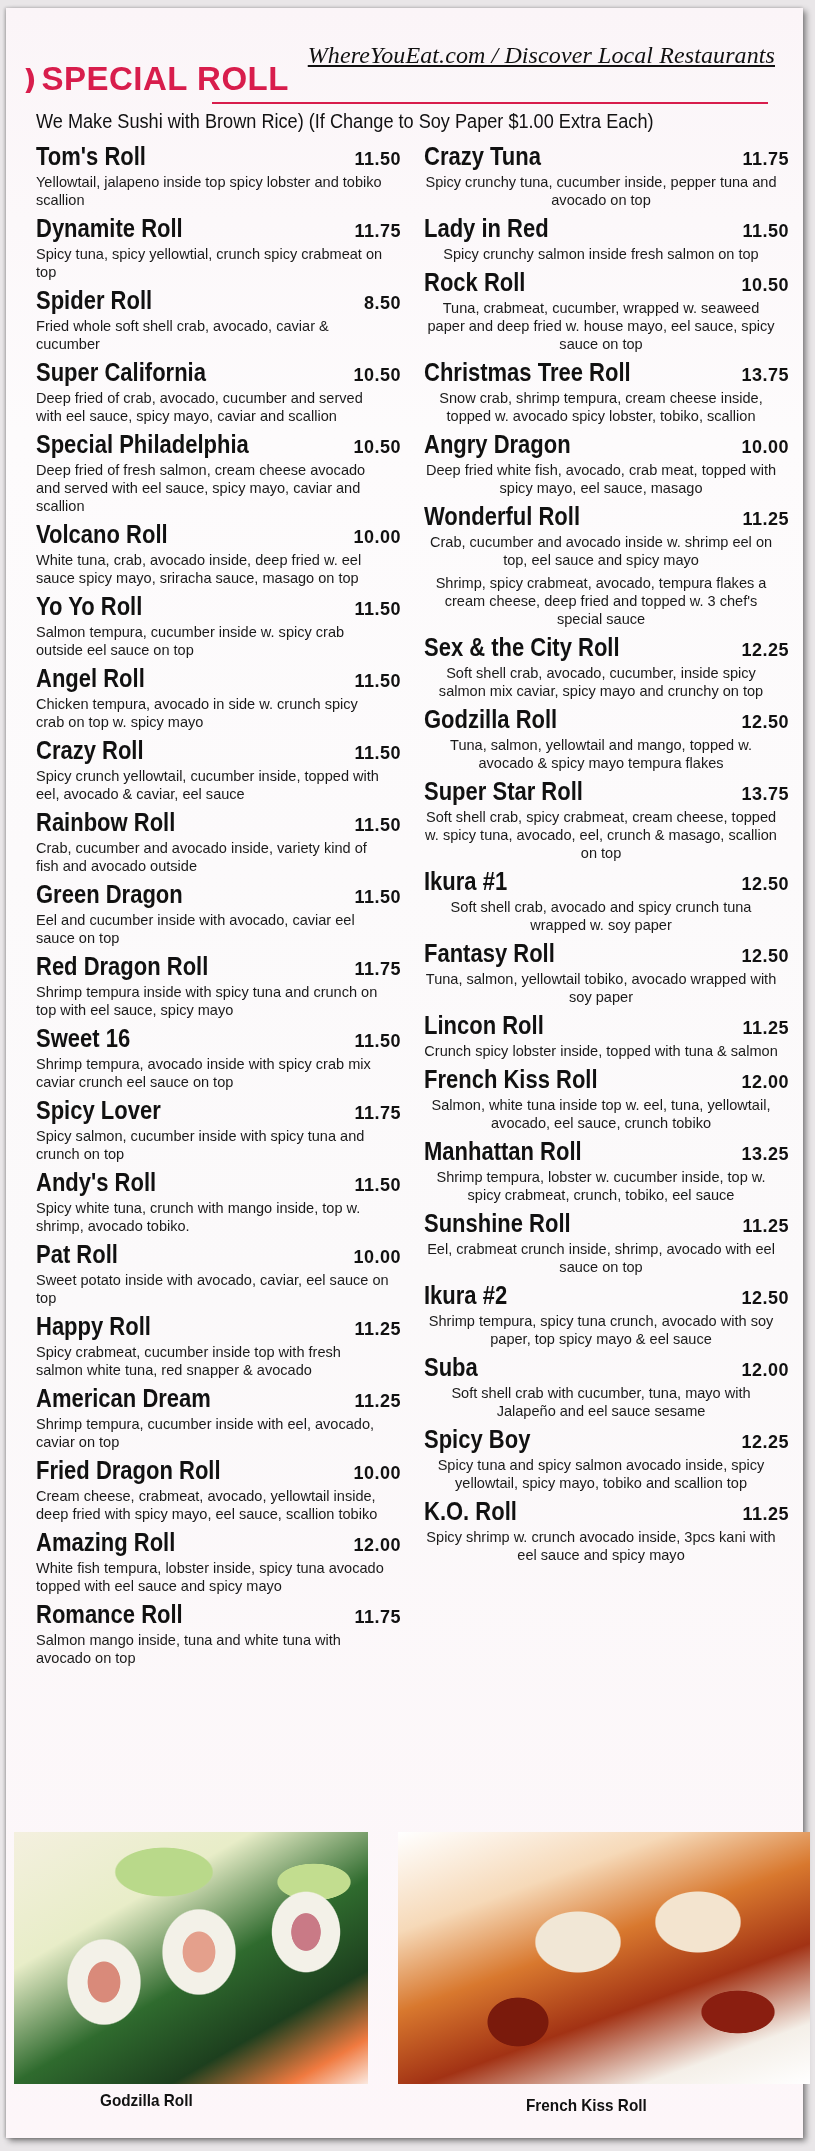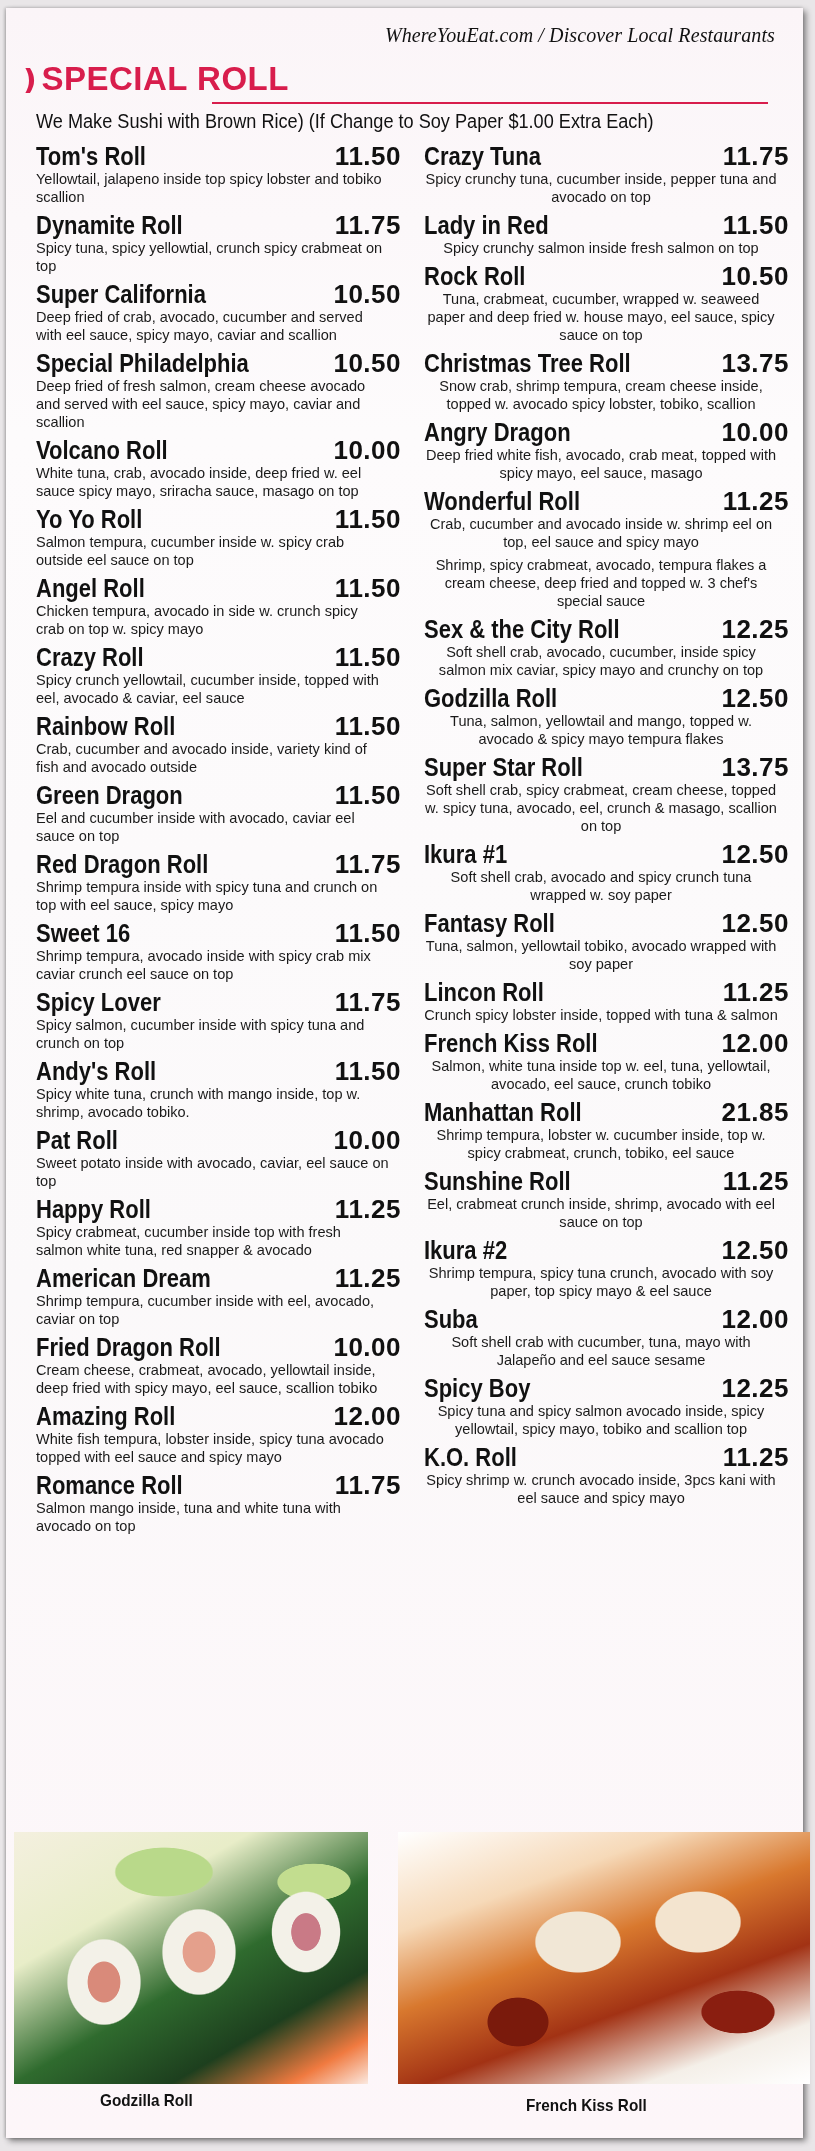--- a/index.html
+++ b/index.html
@@ -8,23 +8,23 @@
     background: #e9e6e8;
     font-family: "Liberation Sans", "DejaVu Sans", sans-serif;
     color: #111;
   }
   .page {
     position: absolute; left: 6px; top: 8px; width: 797px; height: 2130px;
     background: linear-gradient(180deg, #fbf5f8 0%, #fdfbfc 20%, #fbf9fa 60%, #fdf6f9 100%);
     box-shadow: 3px 3px 6px rgba(0,0,0,0.45), -1px 0 3px rgba(0,0,0,0.25);
   }
   .watermark {
-    position: absolute; right: 28px; top: 16px;
+    position: absolute; right: 28px; top: 34px;
     font-family: "Liberation Serif", "DejaVu Serif", serif;
-    font-style: italic; font-size: 20px; color: #111; letter-spacing: 0.1px;
+    font-style: italic; font-size: 24px; color: #111; letter-spacing: 0.1px; text-decoration: underline;
   }
   .section-title {
     position: absolute; left: 12px; top: 52px;
     color: #d81d4c; font-weight: bold; font-size: 33px; letter-spacing: 0.5px;
     display: flex; align-items: center;
   }
   .section-title .chev { font-size: 28px; margin-right: 4px; letter-spacing: -4px; }
   .title-rule {
     position: absolute; left: 206px; top: 94px; width: 556px; height: 2px; background: #d81d4c;
   }
@@ -35,21 +35,21 @@
   }
   .col { position: absolute; top: 134px; width: 365px; }
   .col.left { left: 30px; }
   .col.right { left: 418px; text-align: center; }
   .item { margin-bottom: 5px; }
   .item-head {
     display: flex; justify-content: space-between; align-items: baseline;
     font-weight: bold; font-size: 25px; line-height: 28px;
   }
   .item-name { transform: scaleX(0.88); transform-origin: left; white-space: nowrap; }
-  .item-price { font-size: 26px; letter-spacing: 0.5px; }
+  .item-price { font-size: 18px; letter-spacing: 0.5px; }
   .item-desc {
     font-size: 15px; line-height: 18px; color: #1a1a1a;
     transform: scaleX(0.97); transform-origin: left;
   }
   .photo {
     position: absolute; top: 1824px; height: 252px; overflow: hidden;
   }
   .photo.one { left: 8px; width: 354px;
     background:
       radial-gradient(ellipse 40px 50px at 90px 150px, #d98a7a 0, #d98a7a 40%, transparent 42%),
@@ -100,20 +100,27 @@
       </div>
       <div class="item">
         <div class="item-head">
           <span class="item-name">Dynamite Roll</span>
           <span class="item-price">11.75</span>
         </div>
         <div class="item-desc">Spicy tuna, spicy yellowtial, crunch spicy crabmeat on top</div>
       </div>
       <div class="item">
         <div class="item-head">
+          <span class="item-name">Spider Roll</span>
+          <span class="item-price">8.50</span>
+        </div>
+        <div class="item-desc">Fried whole soft shell crab, avocado, caviar &amp; cucumber</div>
+      </div>
+      <div class="item">
+        <div class="item-head">
           <span class="item-name">Super California</span>
           <span class="item-price">10.50</span>
         </div>
         <div class="item-desc">Deep fried of crab, avocado, cucumber and served with eel sauce, spicy mayo, caviar and scallion</div>
       </div>
       <div class="item">
         <div class="item-head">
           <span class="item-name">Special Philadelphia</span>
           <span class="item-price">10.50</span>
         </div>
@@ -323,21 +330,21 @@
       <div class="item">
         <div class="item-head">
           <span class="item-name">French Kiss Roll</span>
           <span class="item-price">12.00</span>
         </div>
         <div class="item-desc">Salmon, white tuna inside top w. eel, tuna, yellowtail, avocado, eel sauce, crunch tobiko</div>
       </div>
       <div class="item">
         <div class="item-head">
           <span class="item-name">Manhattan Roll</span>
-          <span class="item-price">21.85</span>
+          <span class="item-price">13.25</span>
         </div>
         <div class="item-desc">Shrimp tempura, lobster w. cucumber inside, top w. spicy crabmeat, crunch, tobiko, eel sauce</div>
       </div>
       <div class="item">
         <div class="item-head">
           <span class="item-name">Sunshine Roll</span>
           <span class="item-price">11.25</span>
         </div>
         <div class="item-desc">Eel, crabmeat crunch inside, shrimp, avocado with eel sauce on top</div>
       </div>

